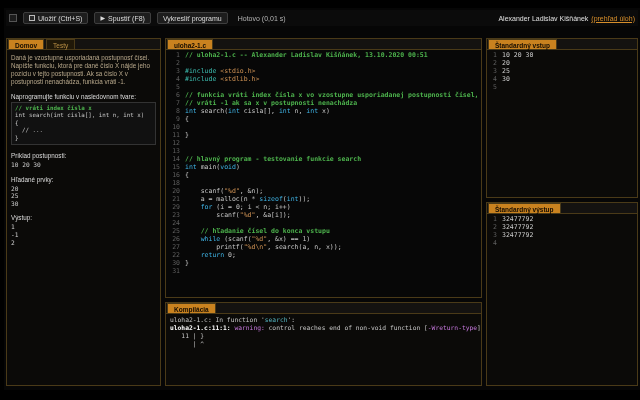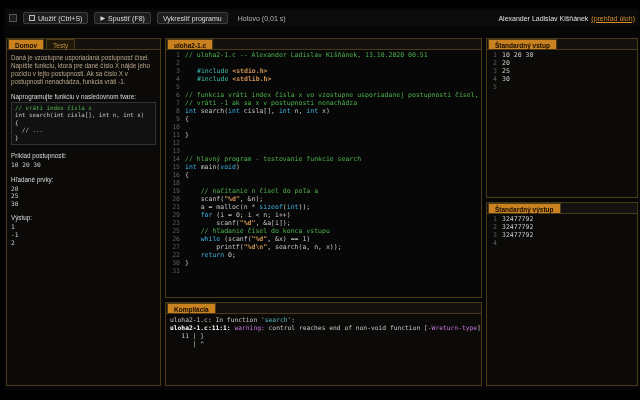--- a/index.html
+++ b/index.html
@@ -47,24 +47,24 @@
   .compile-out { padding:2px 4px; font-family:"DejaVu Sans Mono", monospace; font-size:6.3px; line-height:8px; }
   .sl { white-space:pre; }
 
   
   .stdin { left:482px; top:30px; width:152px; height:160px; }
   .stdout { left:482px; top:194px; width:152px; height:184px; }
   .io { padding-top:1px; font-family:"DejaVu Sans Mono", monospace; font-size:6.5px; }
   .io .ln { width:10px; }
 
   
-  .tk-cm { color:#4db34d; }
-  .tk-pp { color:#3dbdb0;margin-left:12px; }
+  .tk-cm { color:#4db34d;font-weight:bold; }
+  .tk-pp { color:#3dbdb0; }
   .tk-kw { color:#3fb4e6; }
-  .tk-str { color:#cf9254;font-weight:bold; }
+  .tk-str { color:#cf9254; }
   .tk-pl { color:#c6c6c6; }
   .tk-mg { color:#c678dd; }
   .tk-cy { color:#56b6c2; }
   .tk-b { color:#fff; font-weight:bold; }
 </style>
 </head>
 <body>
 
 <div class="app">
 
@@ -137,25 +137,25 @@
         <div class="cl"><span class="ln">8</span><span class="cd"><span class="tk-kw">int</span><span class="tk-pl"> search(</span><span class="tk-kw">int</span><span class="tk-pl"> cisla[], </span><span class="tk-kw">int</span><span class="tk-pl"> n, </span><span class="tk-kw">int</span><span class="tk-pl"> x)</span></span></div>
         <div class="cl"><span class="ln">9</span><span class="cd"><span class="tk-pl">{</span></span></div>
         <div class="cl"><span class="ln">10</span><span class="cd"></span></div>
         <div class="cl"><span class="ln">11</span><span class="cd"><span class="tk-pl">}</span></span></div>
         <div class="cl"><span class="ln">12</span><span class="cd"></span></div>
         <div class="cl"><span class="ln">13</span><span class="cd"></span></div>
         <div class="cl"><span class="ln">14</span><span class="cd"><span class="tk-cm">// hlavný program - testovanie funkcie search</span></span></div>
         <div class="cl"><span class="ln">15</span><span class="cd"><span class="tk-kw">int</span><span class="tk-pl"> main(</span><span class="tk-kw">void</span><span class="tk-pl">)</span></span></div>
         <div class="cl"><span class="ln">16</span><span class="cd"><span class="tk-pl">{</span></span></div>
         <div class="cl"><span class="ln">18</span><span class="cd"></span></div>
-        <div class="cl"><span class="ln">19</span><span class="cd"><span class="tk-pl">    </span><span class="tk-cm">// načítanie n čísel do poľa a</span></span></div>
         <div class="cl"><span class="ln">20</span><span class="cd"><span class="tk-pl">    scanf(</span><span class="tk-str">"%d"</span><span class="tk-pl">, &amp;n);</span></span></div>
         <div class="cl"><span class="ln">21</span><span class="cd"><span class="tk-pl">    a = malloc(n * </span><span class="tk-kw">sizeof</span><span class="tk-pl">(</span><span class="tk-kw">int</span><span class="tk-pl">));</span></span></div>
         <div class="cl"><span class="ln">29</span><span class="cd"><span class="tk-pl">    </span><span class="tk-kw">for</span><span class="tk-pl"> (i = 0; i &lt; n; i++)</span></span></div>
         <div class="cl"><span class="ln">23</span><span class="cd"><span class="tk-pl">        scanf(</span><span class="tk-str">"%d"</span><span class="tk-pl">, &amp;a[i]);</span></span></div>
+        <div class="cl"><span class="ln">24</span><span class="cd"></span></div>
         <div class="cl"><span class="ln">25</span><span class="cd"><span class="tk-pl">    </span><span class="tk-cm">// hľadanie čísel do konca vstupu</span></span></div>
         <div class="cl"><span class="ln">26</span><span class="cd"><span class="tk-pl">    </span><span class="tk-kw">while</span><span class="tk-pl"> (scanf(</span><span class="tk-str">"%d"</span><span class="tk-pl">, &amp;x) == 1)</span></span></div>
         <div class="cl"><span class="ln">27</span><span class="cd"><span class="tk-pl">        printf(</span><span class="tk-str">"%d\n"</span><span class="tk-pl">, search(a, n, x));</span></span></div>
         <div class="cl"><span class="ln">22</span><span class="cd"><span class="tk-pl">    </span><span class="tk-kw">return</span><span class="tk-pl"> 0;</span></span></div>
         <div class="cl"><span class="ln">30</span><span class="cd"><span class="tk-pl">}</span></span></div>
         <div class="cl"><span class="ln">31</span><span class="cd"></span></div>
       </div>
   </div>
 
   <div class="panel compile">

